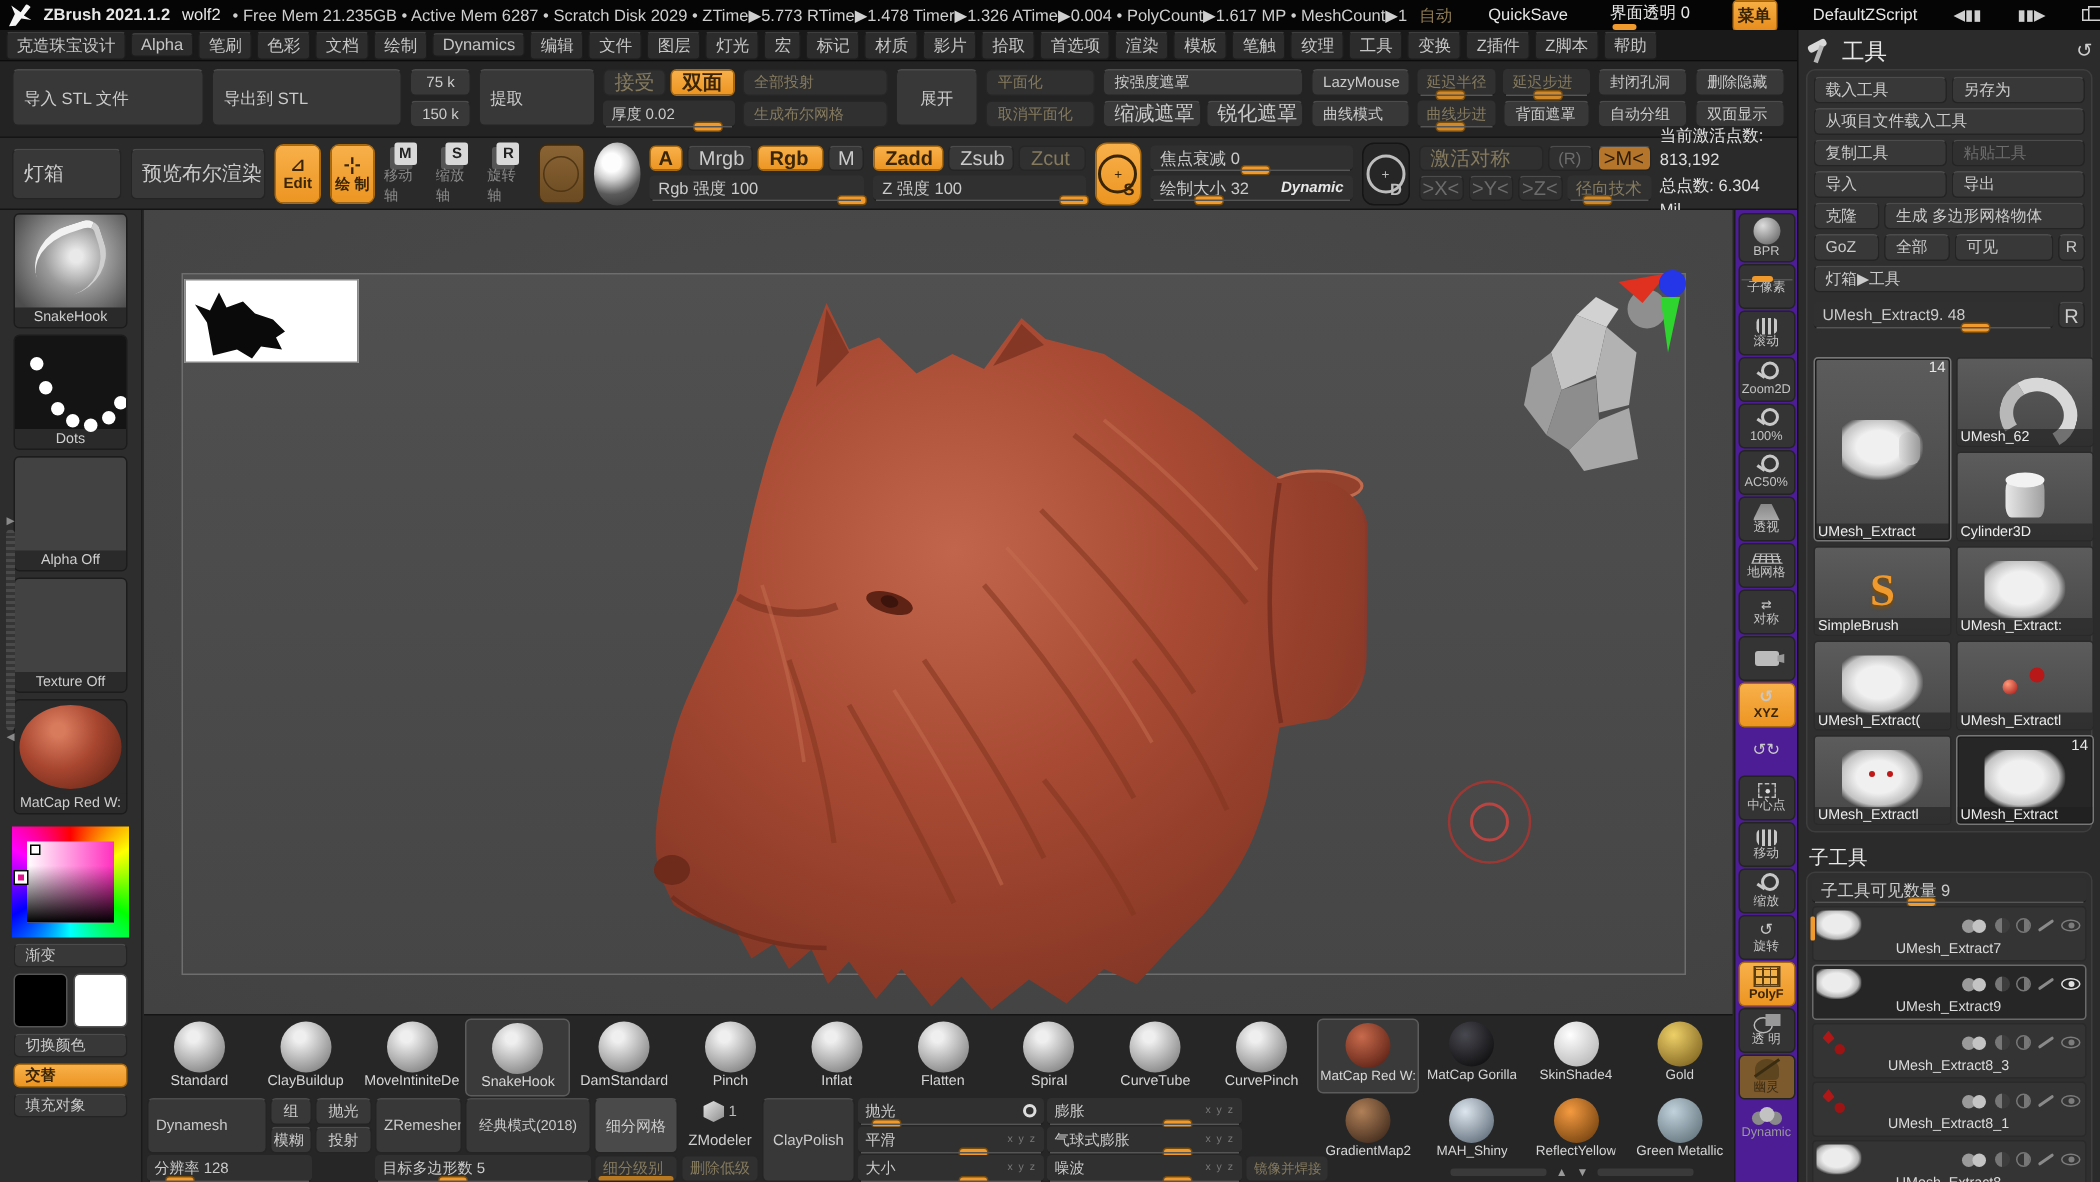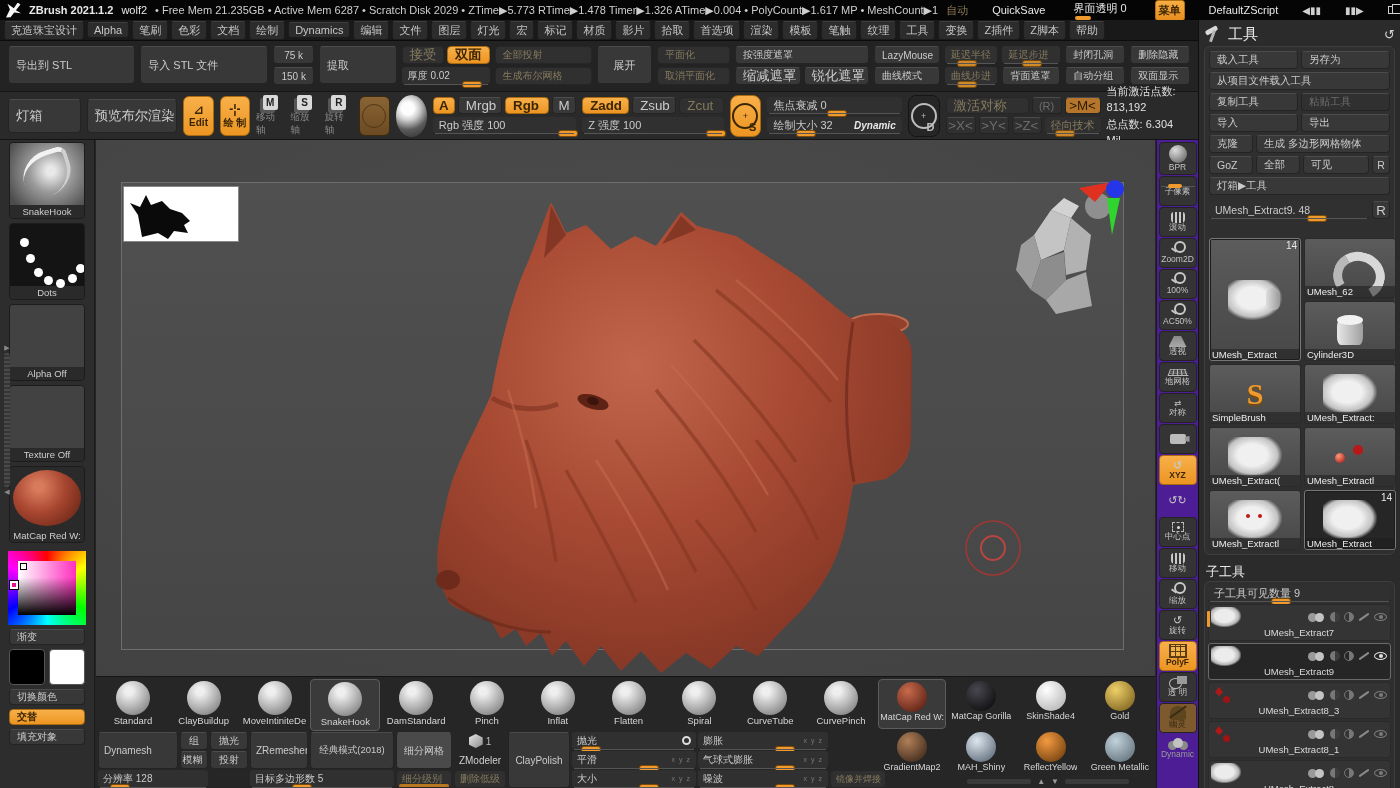--- a/index.html
+++ b/index.html
@@ -245,22 +245,22 @@
       <span class="mi">笔触</span>
       <span class="mi">纹理</span>
       <span class="mi">工具</span>
       <span class="mi">变换</span>
       <span class="mi">Z插件</span>
       <span class="mi">Z脚本</span>
       <span class="mi">帮助</span>
     </nav>
 
   <div class="shelf2">
+    <button class="btn bigbtn" style="width:136px">导入 STL 文件</button>
     <button class="btn bigbtn" style="width:135px">导出到 STL</button>
-    <button class="btn bigbtn" style="width:136px">导入 STL 文件</button>
     <div class="col2" style="width:42px">
       <button class="btn center">75 k</button>
       <button class="btn center">150 k</button>
     </div>
     <button class="btn bigbtn" style="width:82px">提取</button>
     <div class="col2" style="width:88px">
       <div class="row">
         <button class="btn dimw" style="flex:1">接受</button>
         <button class="btn orange center" style="flex:1">双面</button>
       </div>

